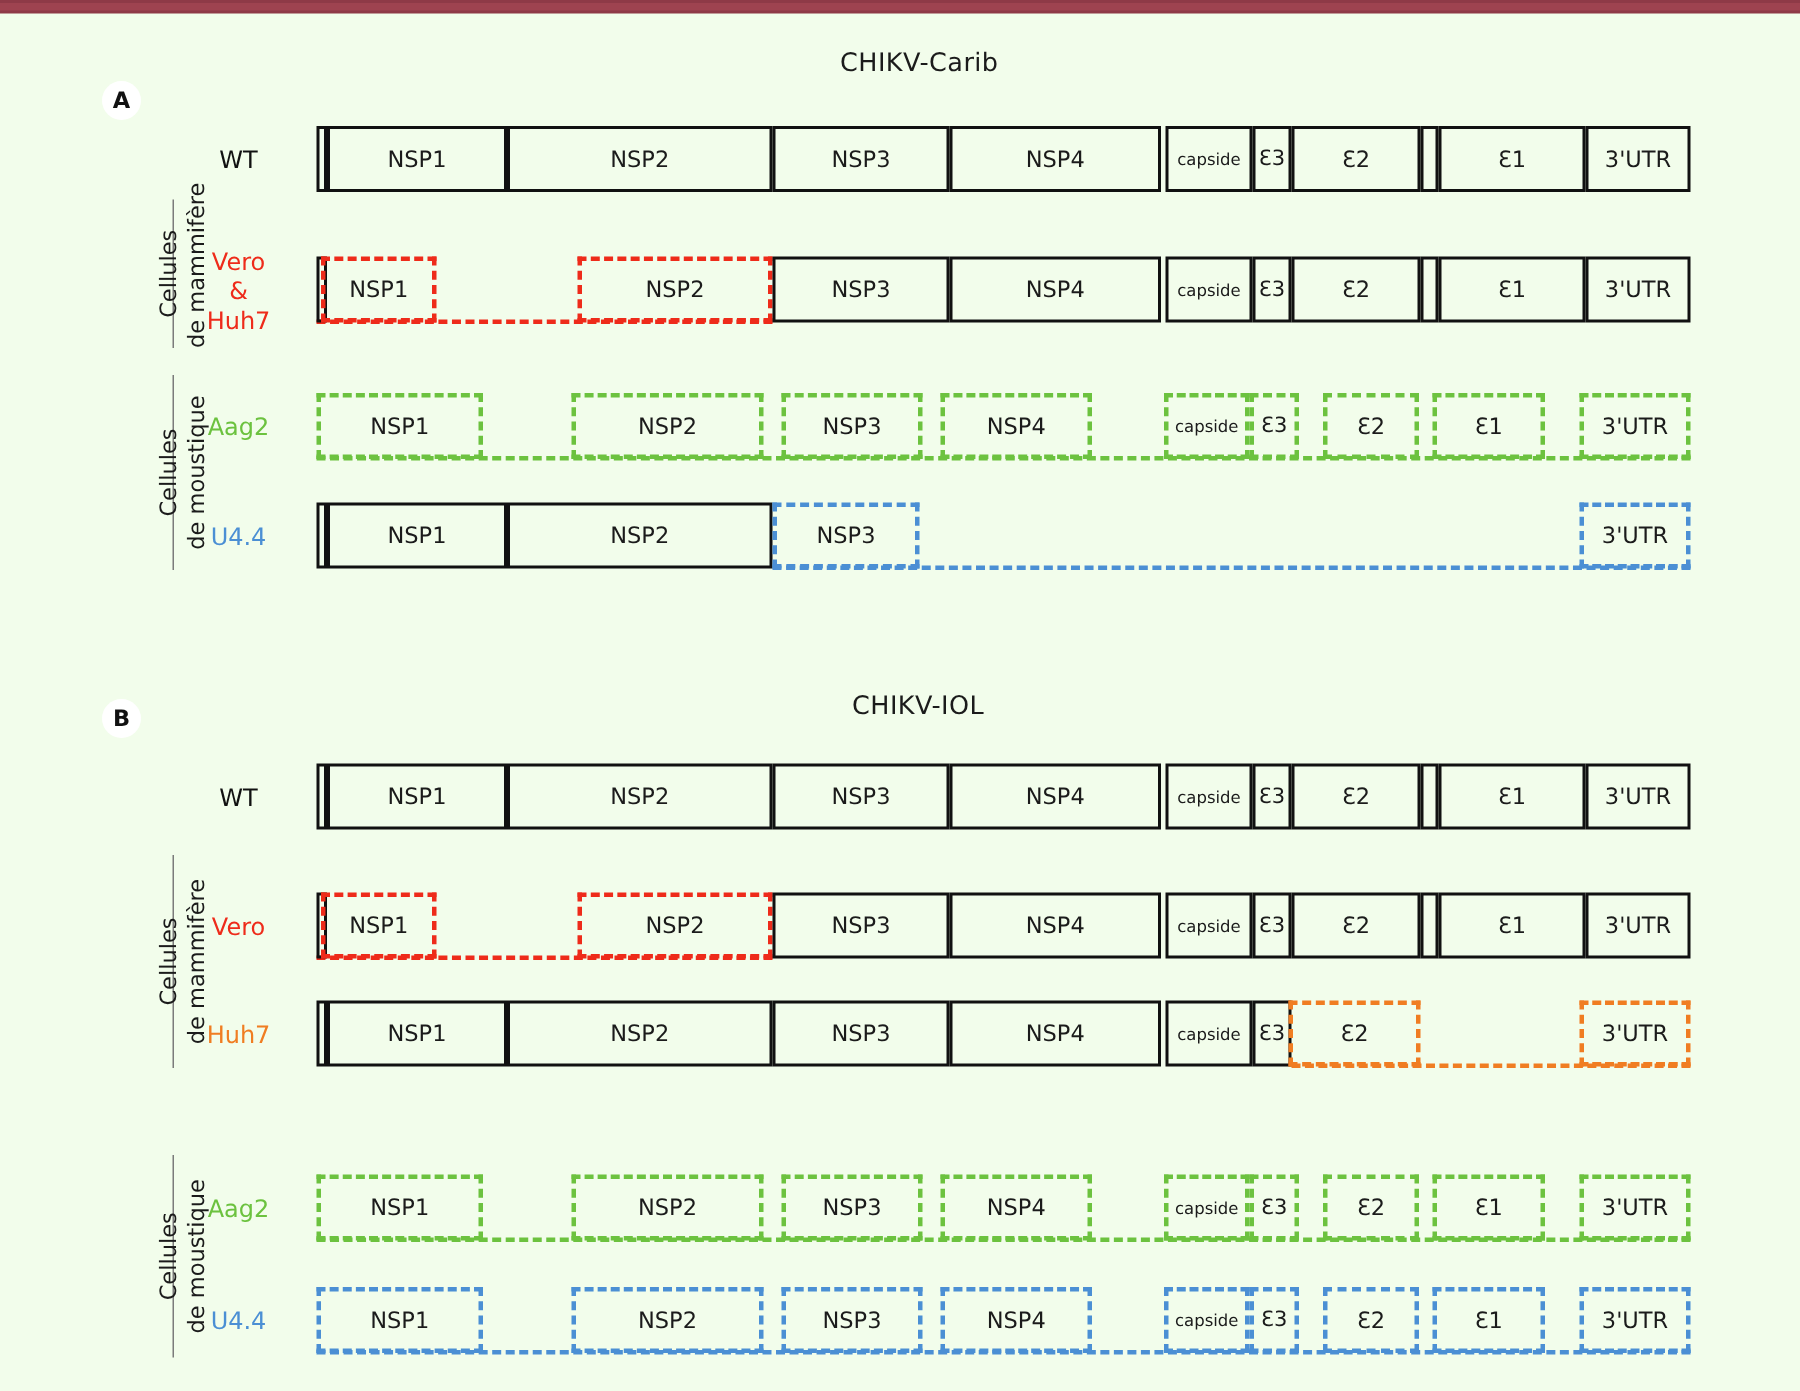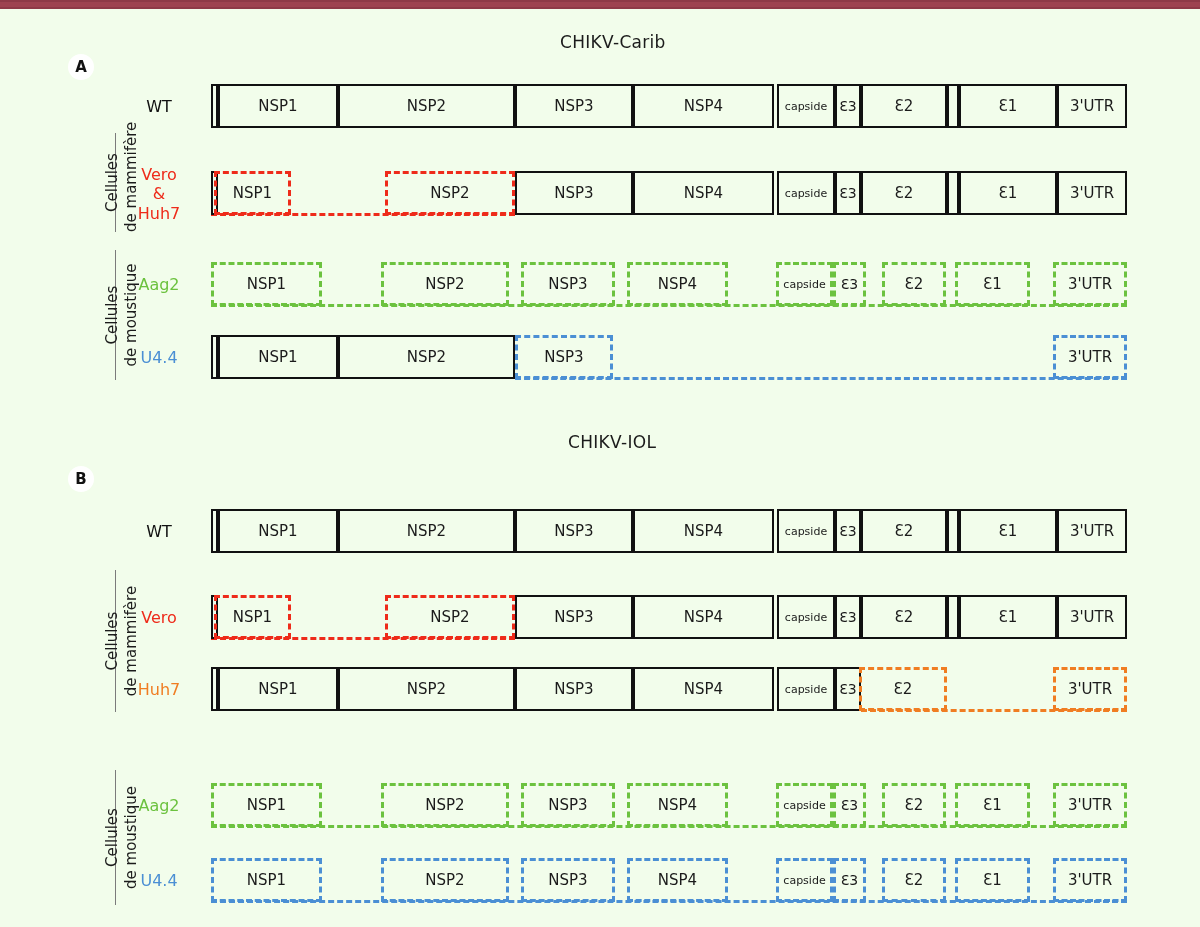--- a/index.html
+++ b/index.html
@@ -115,21 +115,21 @@
       <div class="seg dashed" style="left: 515px; width: 98px; border-color: rgb(75, 143, 212);">NSP3</div>
       <div class="seg dashed" style="left: 1053px; width: 74px; border-color: rgb(75, 143, 212);">3'UTR</div>
     </div>
     <div class="group-rule" style="left: 115px; top: 133px; height: 99px;"></div>
     <div class="group-label" style="left: 103px; top: 232px; width: 99px;">Cellules
 de mammifère</div>
     <div class="group-rule" style="left: 115px; top: 250px; height: 130px;"></div>
     <div class="group-label" style="left: 103px; top: 380px; width: 130px;">Cellules
 de moustique</div>
     <div class="panel-letter" style="left: 68px; top: 466px;">B</div>
-    <div class="panel-title" style="left: 568px; top: 432px;">CHIKV-IOL</div>
+    <div class="panel-title" style="left: 568px; top: 461px;">CHIKV-IOL</div>
     <div class="row-label" style="left: 118px; width: 82px; color: rgb(17, 17, 17); top: 521.5px;">WT</div>
     <div class="genome-row" style="left: 0px; top: 509px; width: 1200px;">
       <div class="seg solid" style="left: 211px; width: 7px; border-color: rgb(17, 17, 17);"></div>
       <div class="seg solid" style="left: 218px; width: 120px; border-color: rgb(17, 17, 17);">NSP1</div>
       <div class="seg solid" style="left: 338px; width: 177px; border-color: rgb(17, 17, 17);">NSP2</div>
       <div class="seg solid" style="left: 515px; width: 118px; border-color: rgb(17, 17, 17);">NSP3</div>
       <div class="seg solid" style="left: 633px; width: 141px; border-color: rgb(17, 17, 17);">NSP4</div>
       <div class="seg solid small" style="left: 777px; width: 58px; border-color: rgb(17, 17, 17);">capside</div>
       <div class="seg solid tiny" style="left: 835px; width: 26px; border-color: rgb(17, 17, 17);">Ɛ3</div>
       <div class="seg solid" style="left: 861px; width: 86px; border-color: rgb(17, 17, 17);">Ɛ2</div>

